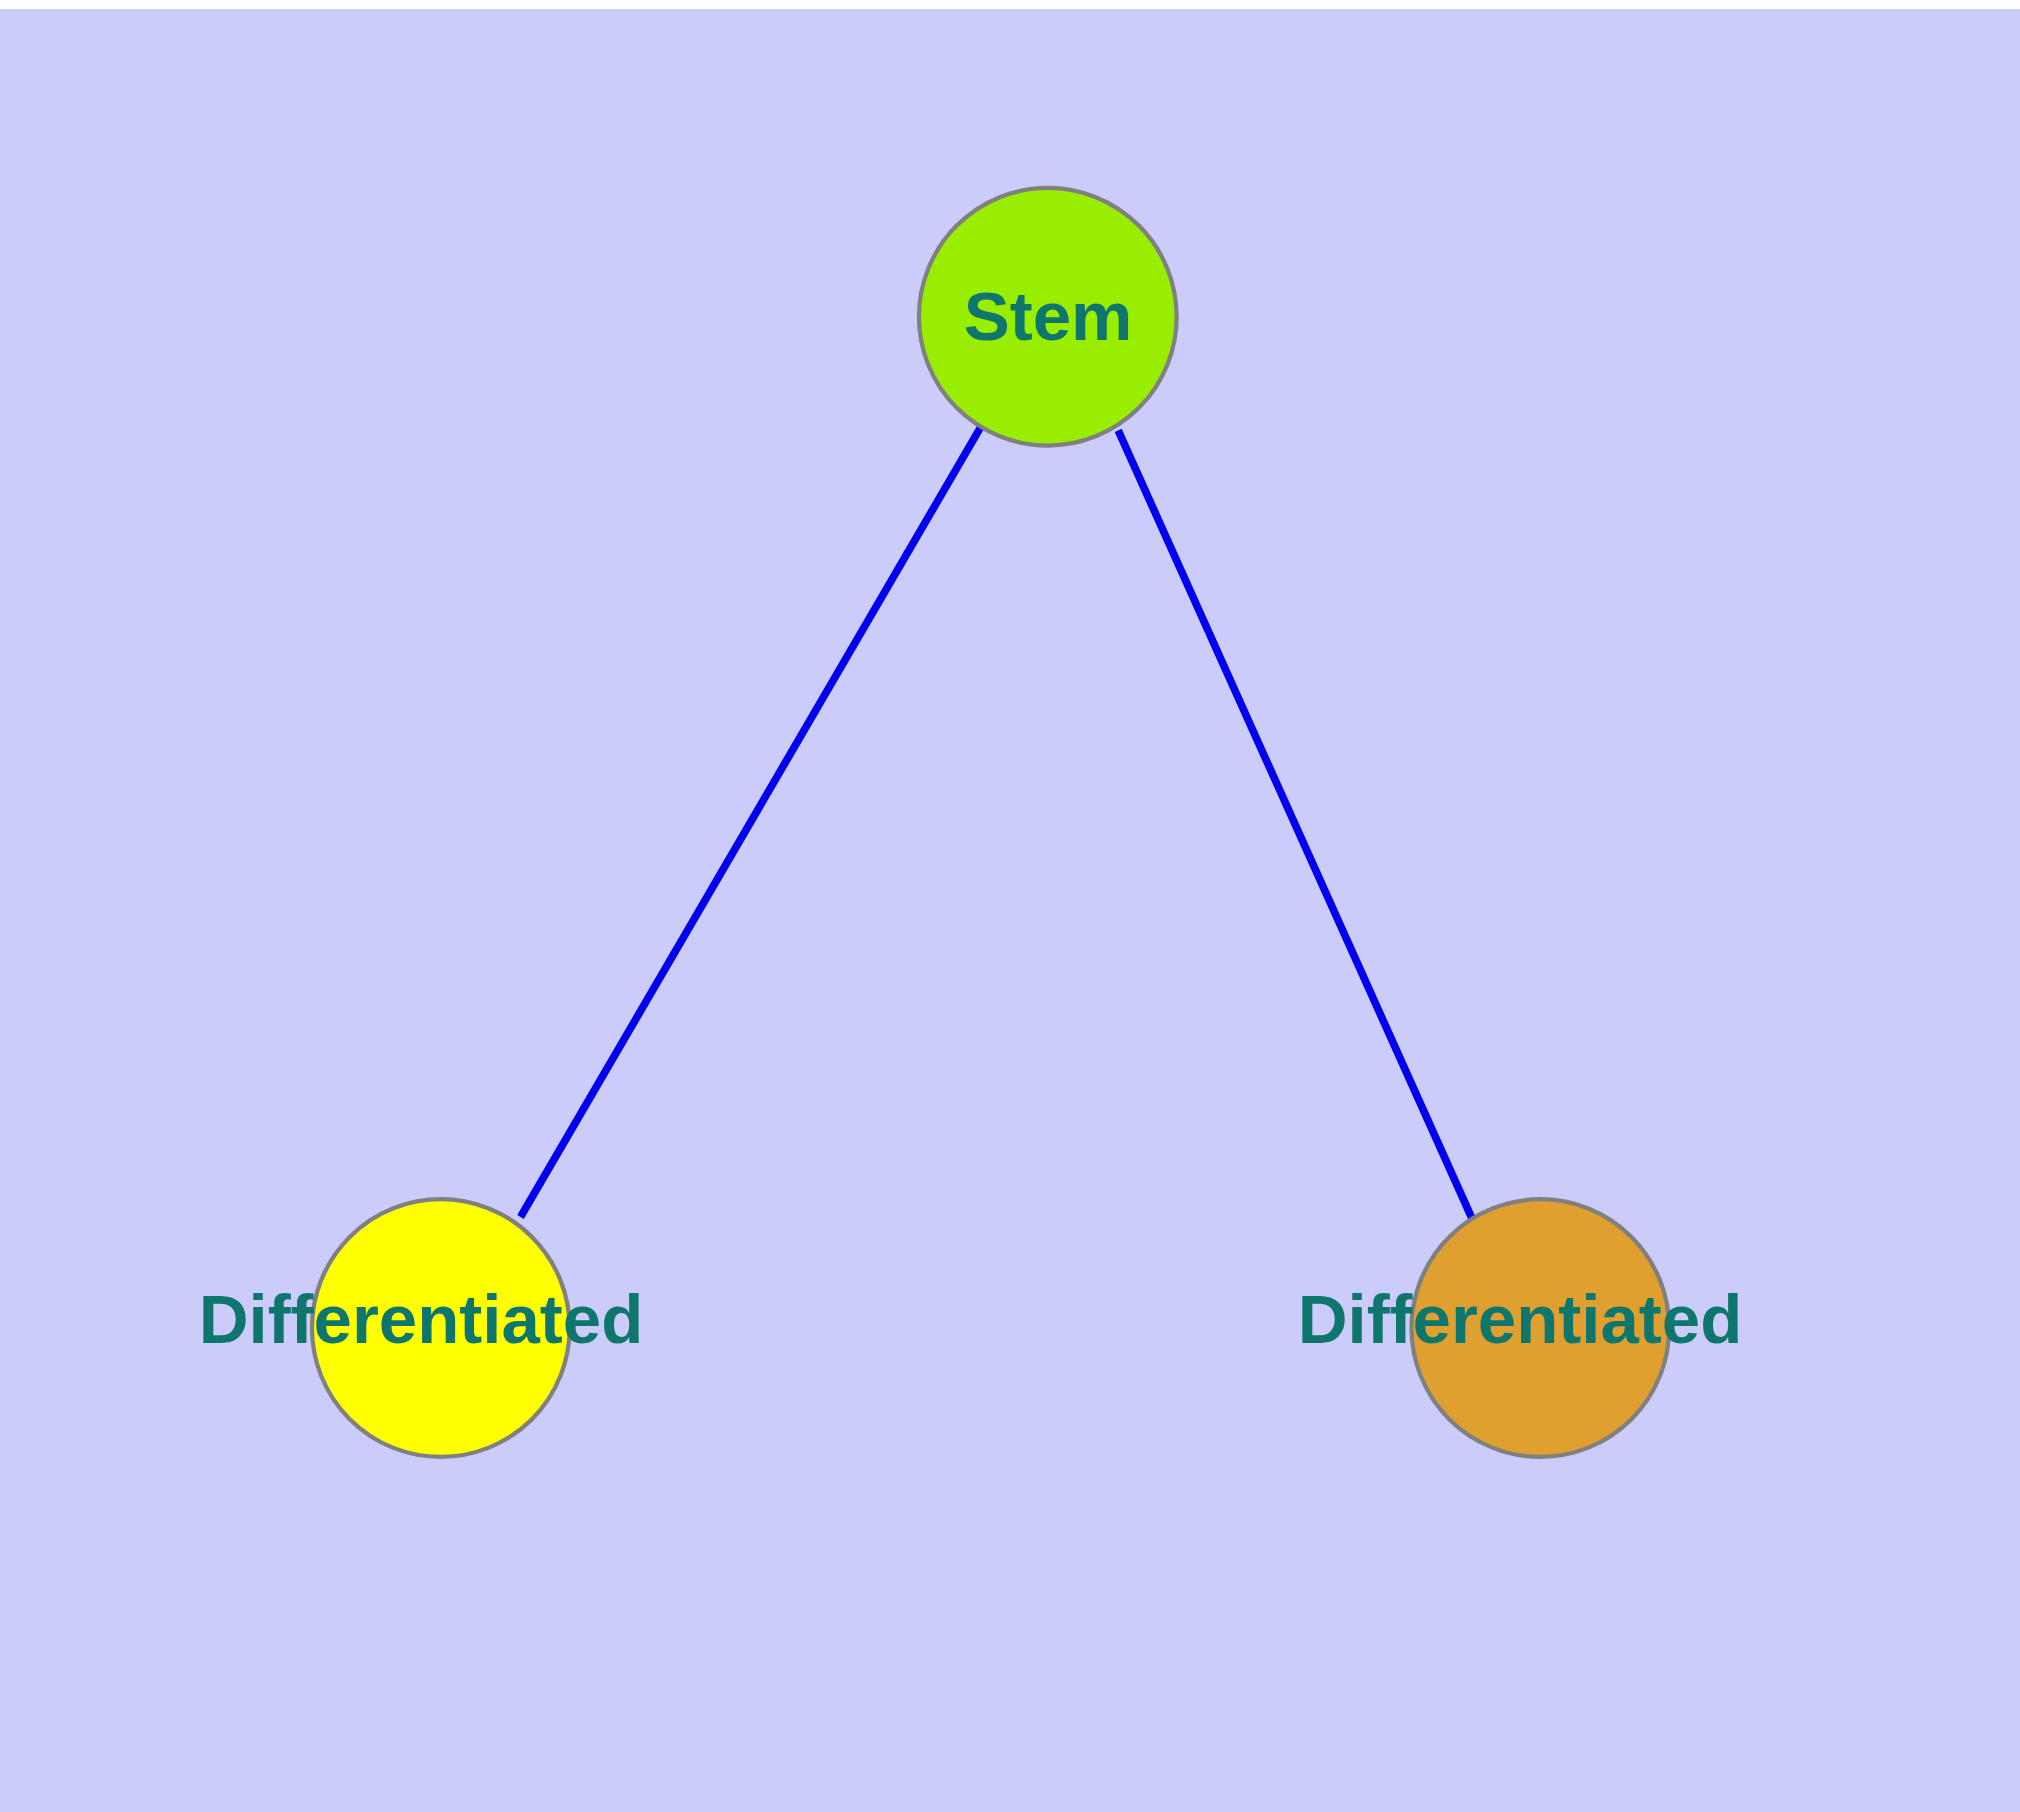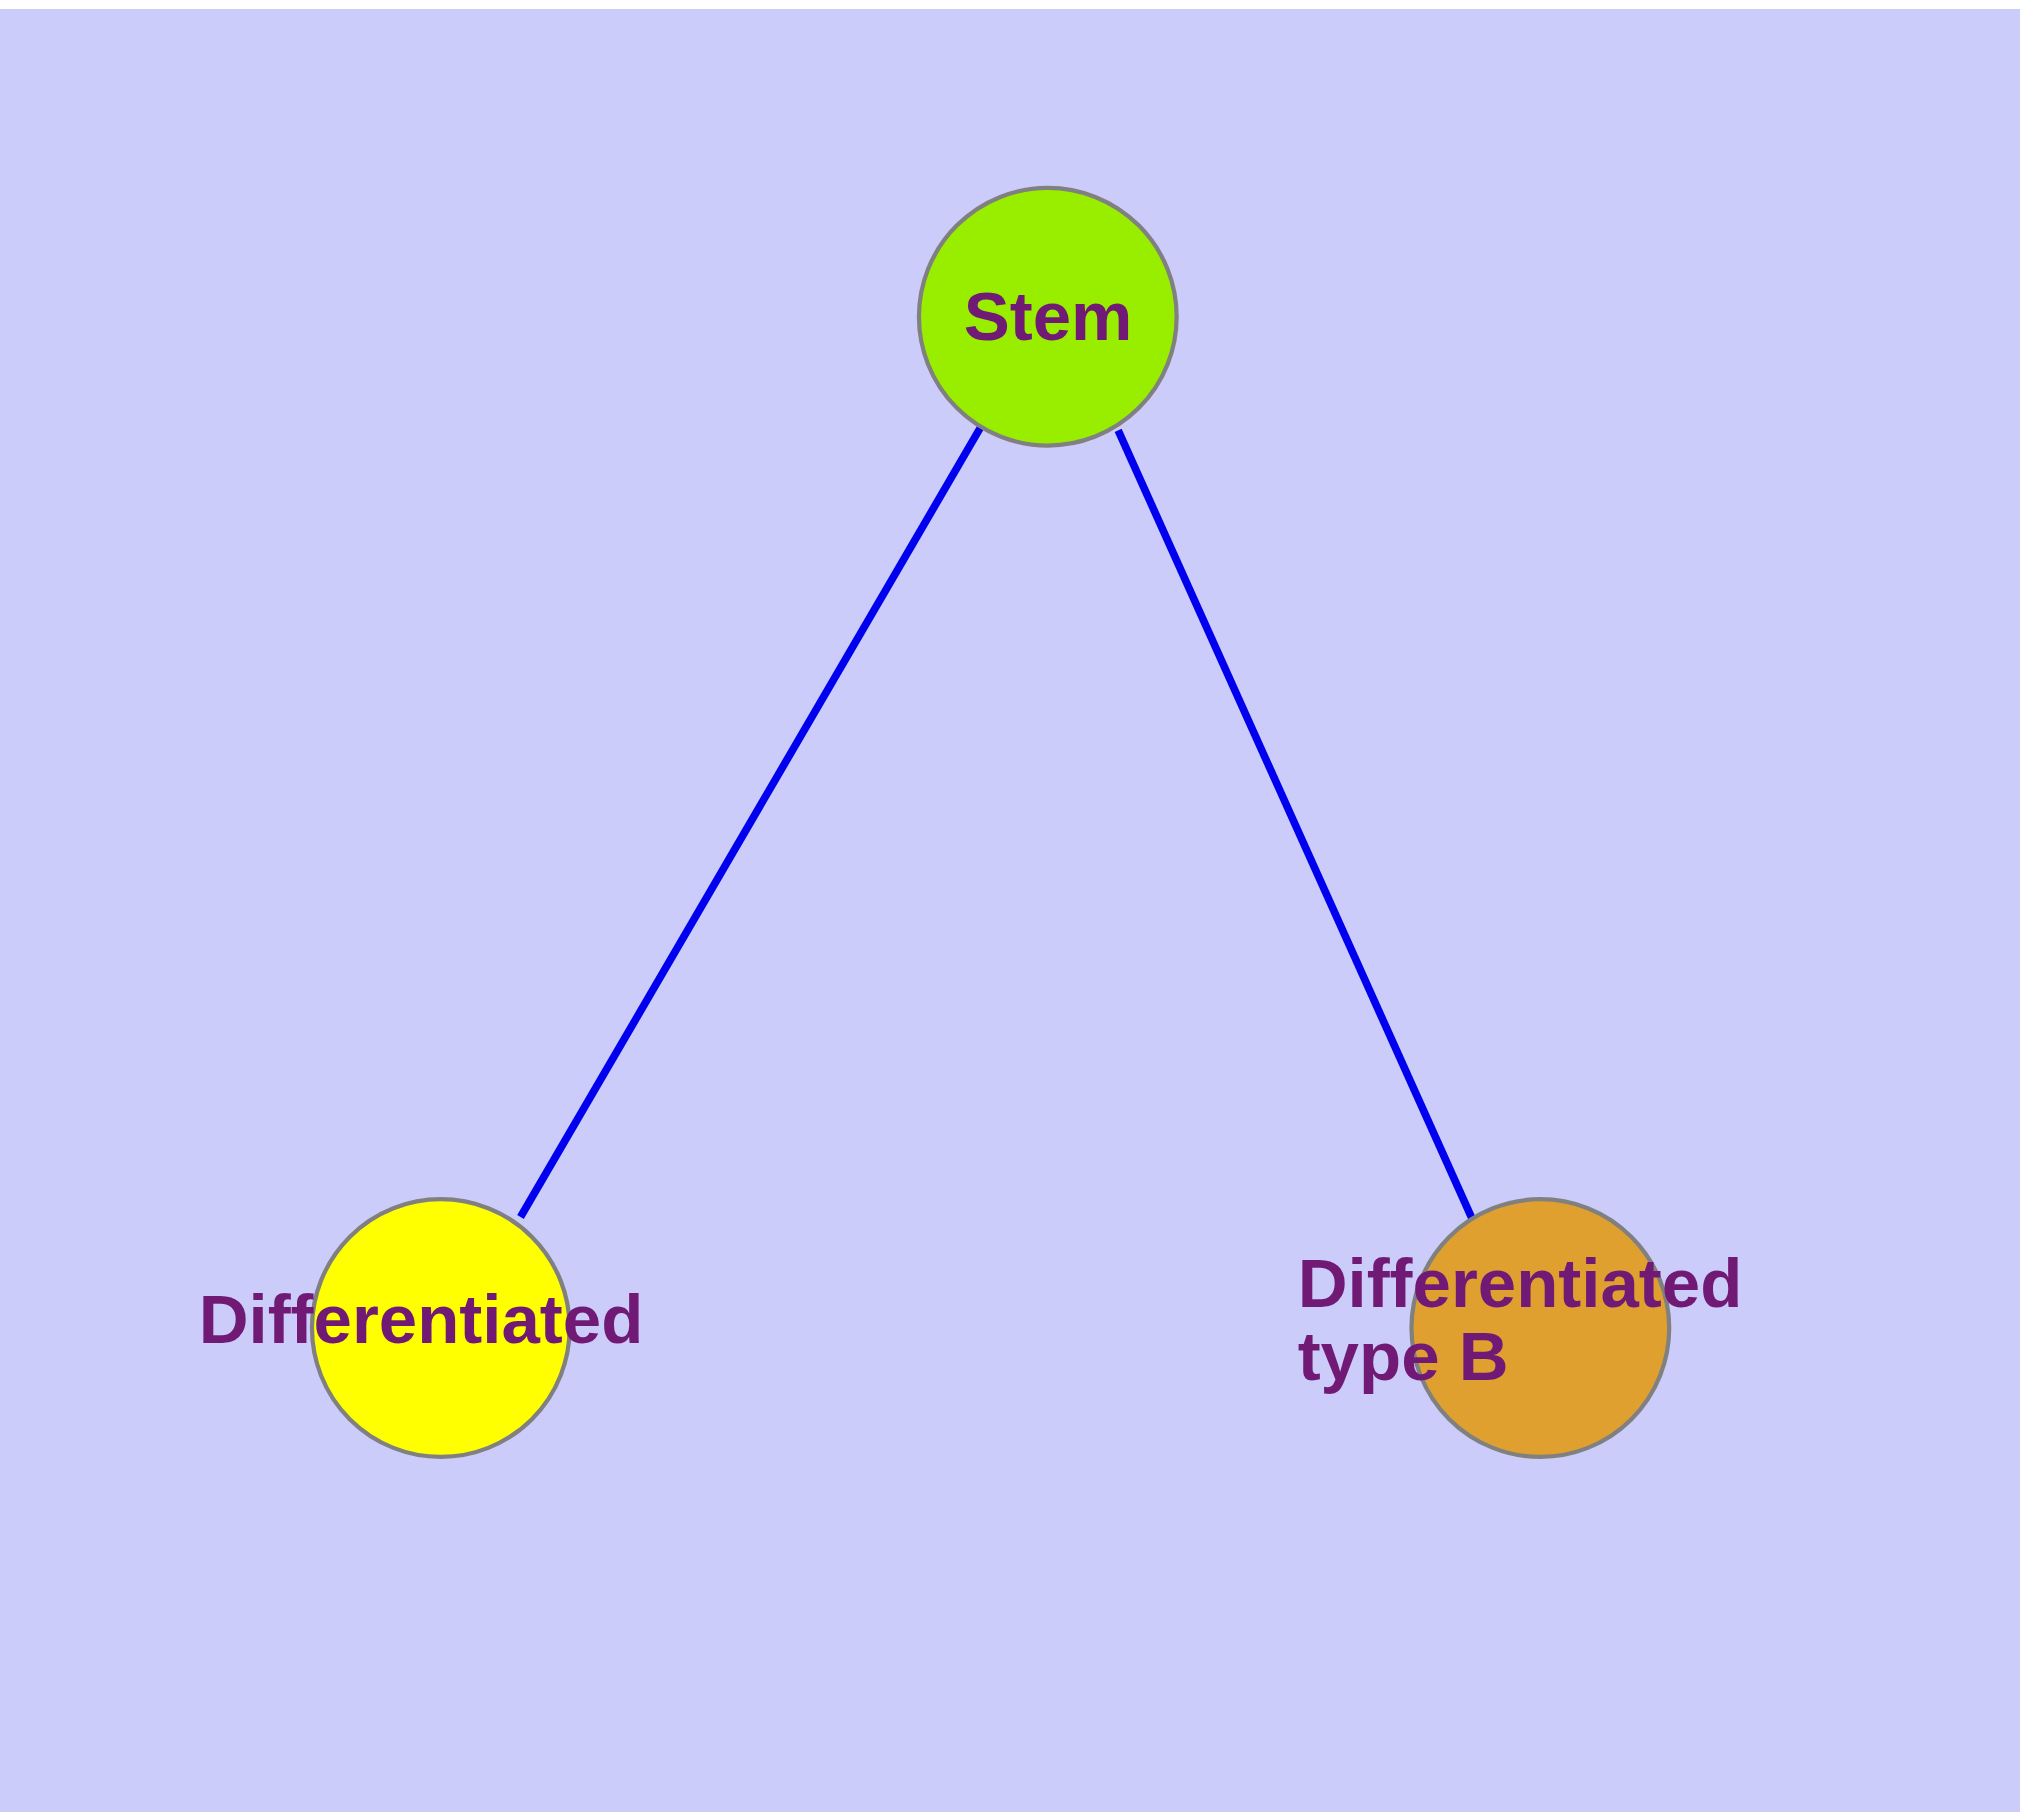--- a/index.html
+++ b/index.html
@@ -31,22 +31,22 @@
     left: 0;
     top: 0;
     width: 2021px;
     height: 1804px;
     display: block;
   }
   .node-label {
     position: absolute;
     font-family: "Liberation Sans", sans-serif;
     font-weight: bold;
-    color: #701a75;
-    text-align: left;
+    color: #0f766e;
+    text-align: right;
     line-height: 1.06;
     white-space: pre;
     pointer-events: none;
     transform: translate(-50%, -50%);
   }
 </style>
 </head>
 <body>
 
 <div id="canvas">
@@ -60,18 +60,18 @@
       <g id="nodes-group">
           <circle cx="1236" cy="363" r="152" fill="#99ee00" stroke="#808080" stroke-width="5"></circle>
           <circle cx="520" cy="1556" r="152" fill="#ffff00" stroke="#808080" stroke-width="5"></circle>
           <circle cx="1817" cy="1556" r="152" fill="#e0a030" stroke="#808080" stroke-width="5"></circle>
         </g>
     </svg>
 
     <div id="labels-layer">
         <div class="node-label" style="left: 1048px; top: 308px; font-size: 69px;"><div>Stem</div></div>
         <div class="node-label" style="left: 421px; top: 1311px; font-size: 69px;"><div>Differentiated</div></div>
-        <div class="node-label" style="left: 1520px; top: 1311px; font-size: 69px;"><div>Differentiated</div><div>type B</div></div>
+        <div class="node-label" style="left: 1520px; top: 1311px; font-size: 69px;"><div>Differentiated</div></div>
       </div>
 
   </div>
 </div>
 
 
 </body></html>

